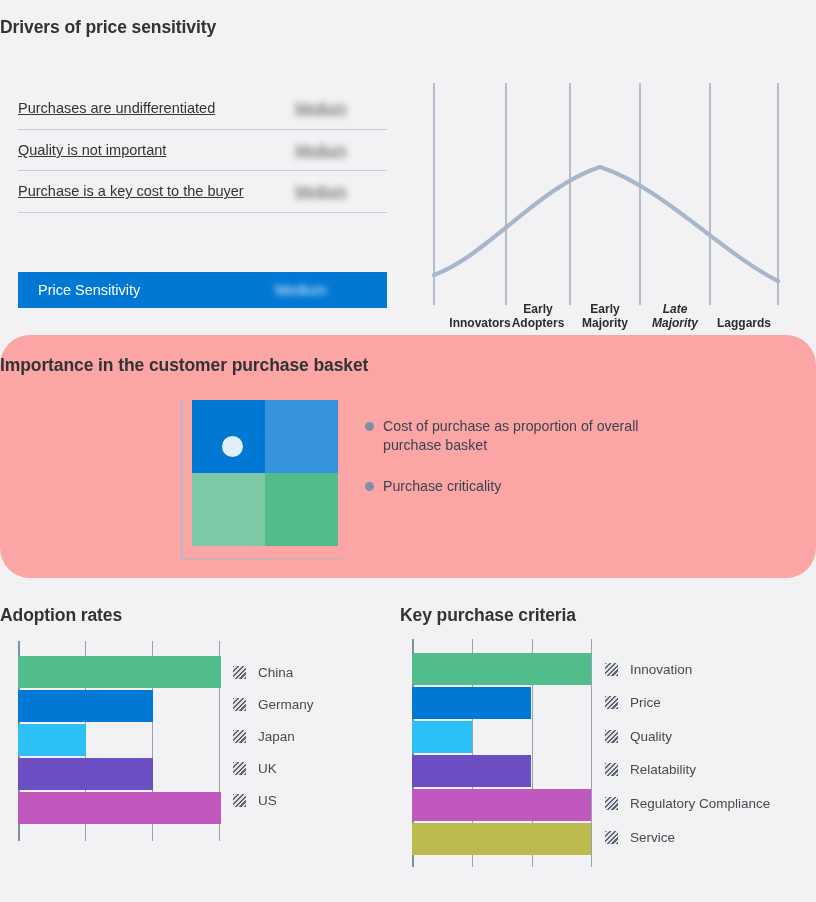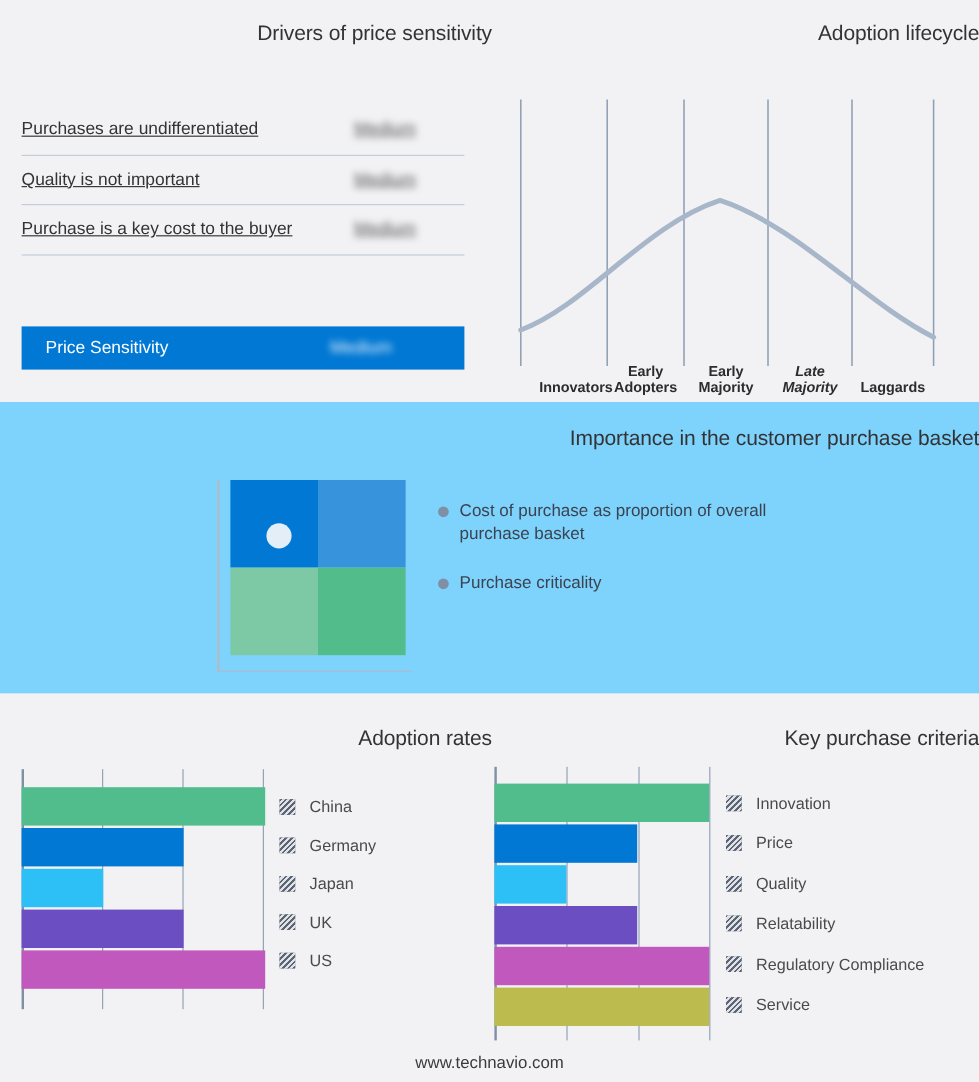--- a/index.html
+++ b/index.html
@@ -11,23 +11,23 @@
   body {
     width: 816px; height: 902px;
     font-family: "Liberation Sans", sans-serif;
     color: #3a3a3c;
     position: relative;
     overflow: hidden;
   }
 
   .panel-title {
     font-size: 17.5px;
-    font-weight: normal;
+    font-weight: bold;
     color: #333335;
-    text-align: right;
+    text-align: left;
     letter-spacing: -0.1px;
   }
 
   
   .band-top {
     position: absolute;
     left: 0; top: 0;
     width: 816px; height: 335px;
     background: #f2f2f4;
   }
@@ -117,21 +117,22 @@
     font-weight: bold;
     color: #2c2c2e;
     line-height: 13.5px;
   }
 
   
   .band-mid {
     position: absolute;
     left: 0; top: 335px;
     width: 816px; height: 243px;
-    background: #7dd3fc;
+    background: #fca5a5;
+    border-radius: 30px;
   }
   .band-mid .panel-title {
     margin-top: 20px;
     font-size: 17.5px;
   }
   .matrix-wrap {
     position: absolute;
     left: 181px; top: 65px;
     width: 162px; height: 160px;
   }
@@ -269,21 +270,20 @@
       </div>
 
       <div class="dt-row-highlight">
         <div class="c-driver">Price Sensitivity</div>
         <div class="c-impact">Medium</div>
       </div>
     </div>
   </section>
 
   <section class="lifecycle-panel">
-    <h2 class="panel-title">Adoption lifecycle</h2>
 
     <svg width="406" height="250" viewBox="0 0 406 250" style="position:absolute; left:0; top:55px;">
 
       <line x1="24" y1="28" x2="24" y2="250" stroke="#8fa0b6" stroke-width="1.3"></line>
       <line x1="96" y1="28" x2="96" y2="250" stroke="#8fa0b6" stroke-width="1.3"></line>
       <line x1="160" y1="28" x2="160" y2="250" stroke="#8fa0b6" stroke-width="1.3"></line>
       <line x1="230" y1="28" x2="230" y2="250" stroke="#8fa0b6" stroke-width="1.3"></line>
       <line x1="300" y1="28" x2="300" y2="250" stroke="#8fa0b6" stroke-width="1.3"></line>
       <line x1="368" y1="28" x2="368" y2="250" stroke="#8fa0b6" stroke-width="1.3"></line>
 
@@ -427,14 +427,13 @@
         <span class="legend-swatch"></span>
         <span>Regulatory Compliance</span>
       </div>
       <div class="legend-row" style="top:191px;">
         <span class="legend-swatch"></span>
         <span>Service</span>
       </div>
     </div>
   </section>
 
-  <div class="footer">www.technavio.com</div>
 </div>
 
 </body></html>

